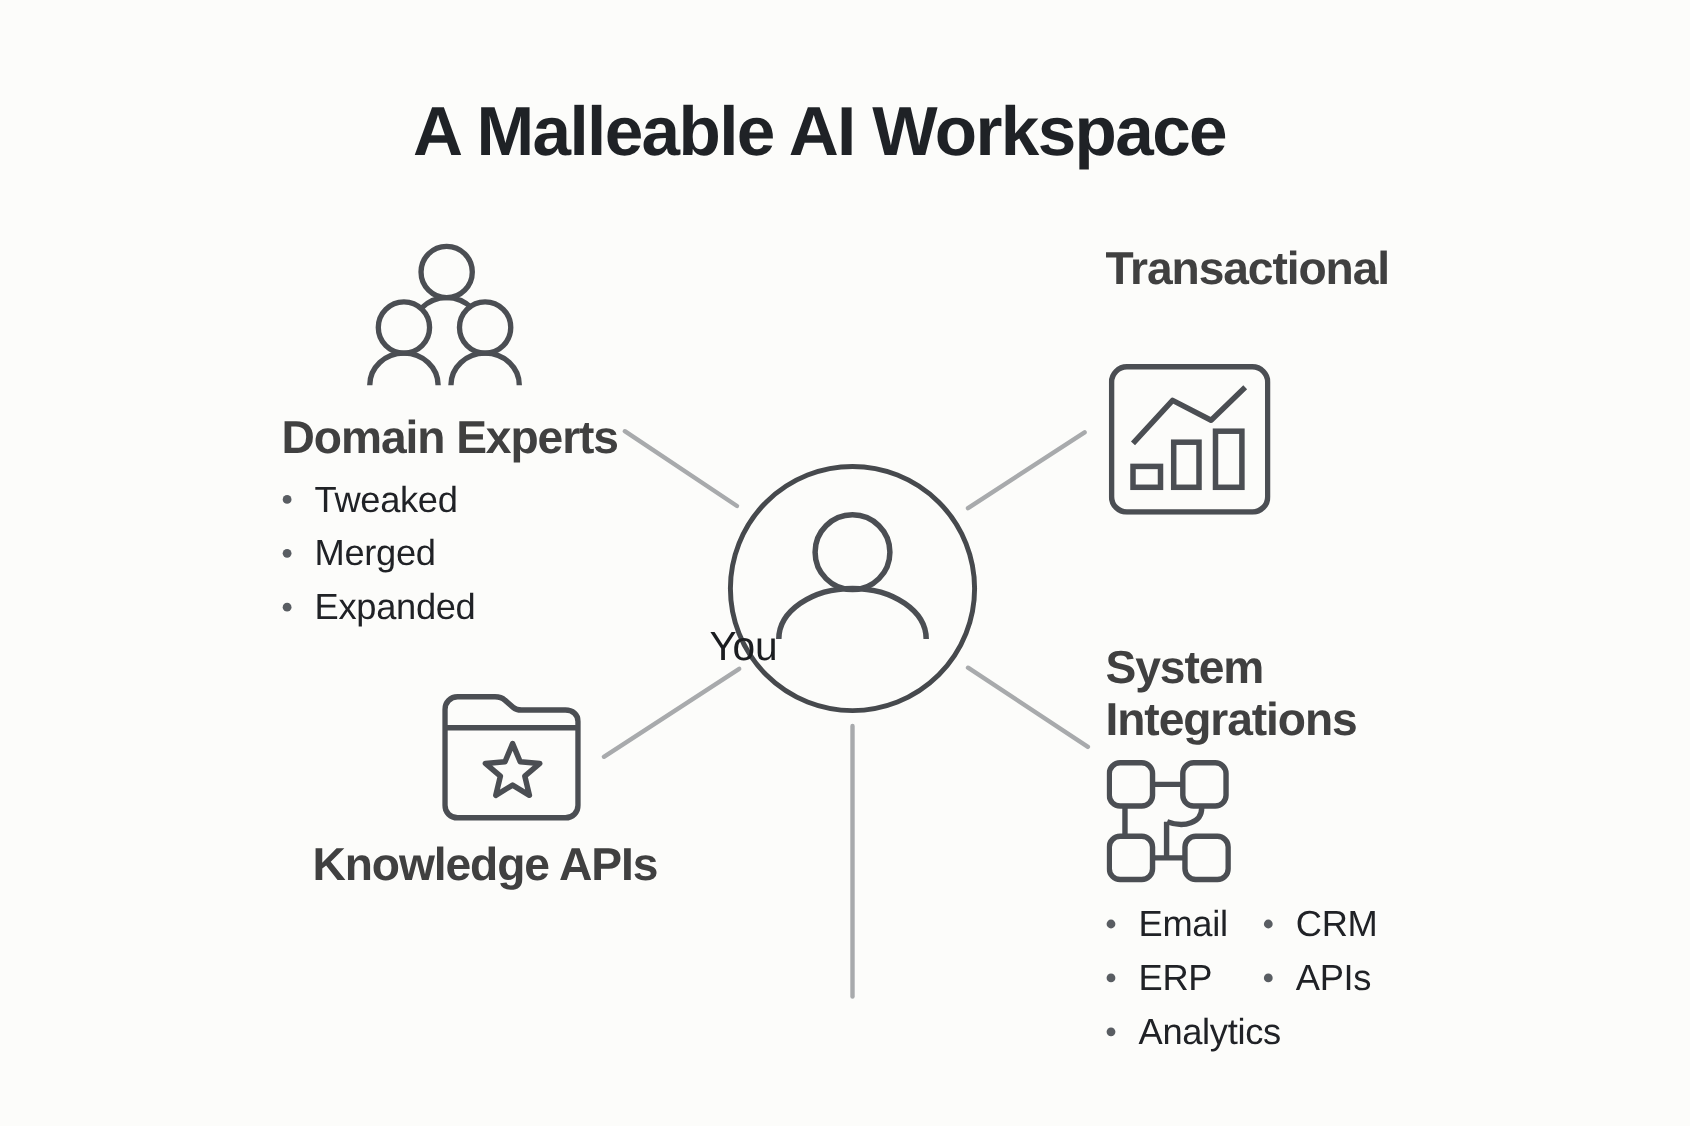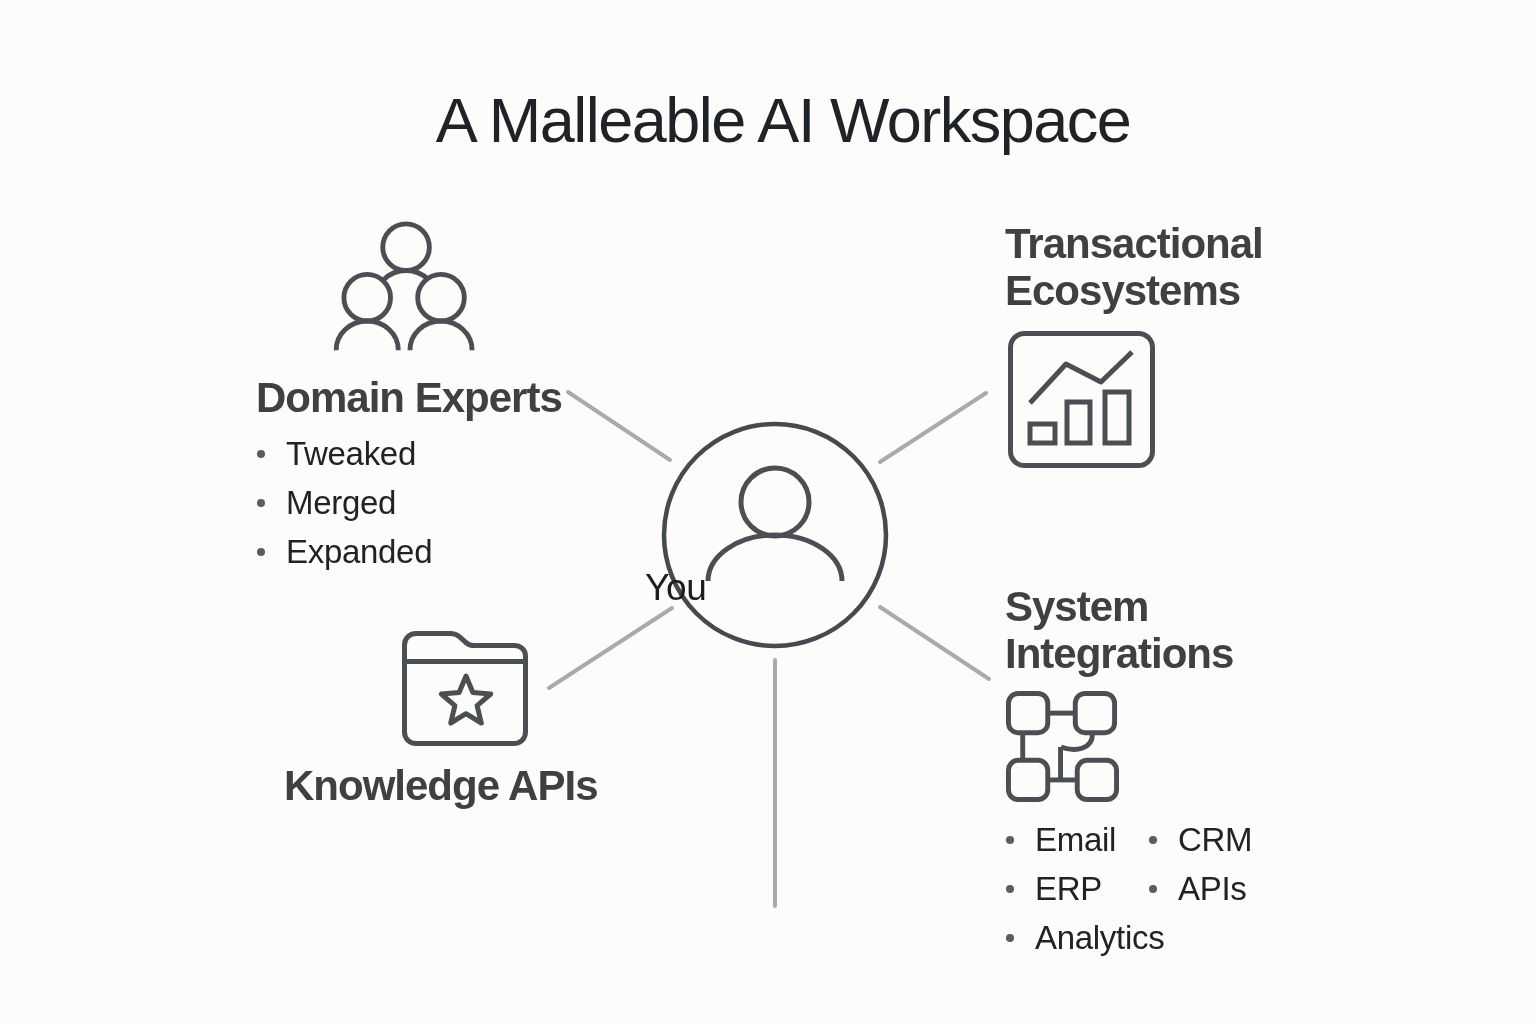--- a/index.html
+++ b/index.html
@@ -10,23 +10,22 @@
   .canvas{
     position:relative;
     width:1536px;height:1024px;
     background:#fcfcfa;
     overflow:hidden;
   }
   .abs{position:absolute;}
   .title{
     left:0;top:84px;width:1490px;
     text-align:center;
-    font-size:63px;font-weight:400;letter-spacing:-1.5px;
+    font-size:63px;font-weight:700;letter-spacing:-1.5px;
     color:#1f2226;
-    padding-left:38px;
   }
   .node-label{
     font-size:42px;font-weight:700;letter-spacing:-1px;
     color:#404040;line-height:47px;
   }
   .bullets{display:flex;flex-direction:column;gap:9px;}
   .bullet-row{display:flex;align-items:center;height:40px;}
   .dot{
     width:8px;height:8px;border-radius:50%;
     background:#595d62;flex:0 0 auto;
@@ -90,21 +89,20 @@
       <span class="bullet-text">Merged</span>
     </div>
     <div class="bullet-row">
       <span class="dot"></span>
       <span class="bullet-text">Expanded</span>
     </div>
   </div>
 
   <div class="abs node-label" style="left:1005px;top:220px">
     <div>Transactional</div>
-    <div>Ecosystems</div>
   </div>
   <svg class="abs" style="left:1008px;top:331px" width="147" height="137" viewBox="0 0 147 137">
     <g class="icon-stroke" stroke-width="5">
       <rect x="2.5" y="2.5" width="142" height="132" rx="14"></rect>
       <polyline points="22,72 58,33 93,51 124,21" stroke-linejoin="round"></polyline>
       <rect x="22" y="93" width="25" height="19"></rect>
       <rect x="59" y="71" width="23" height="41"></rect>
       <rect x="97" y="61" width="24" height="51"></rect>
     </g>
   </svg>

